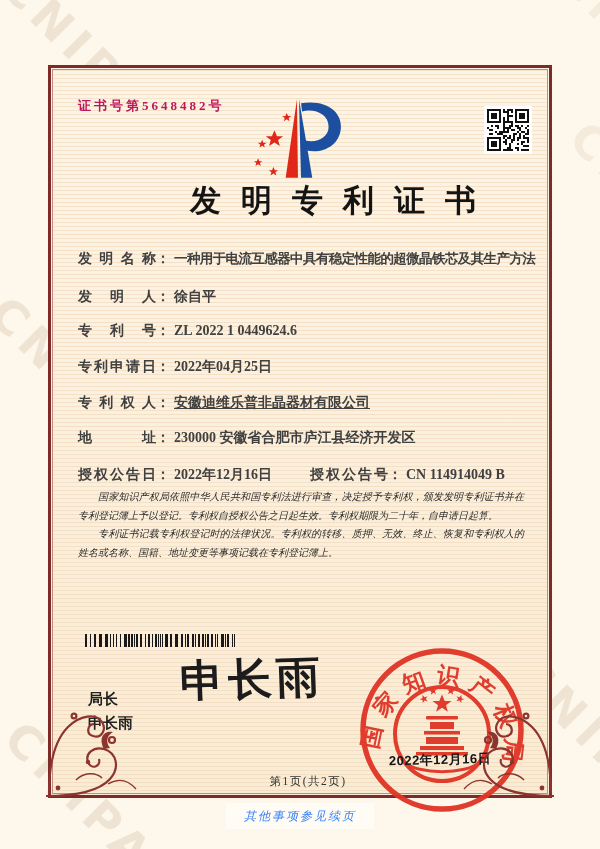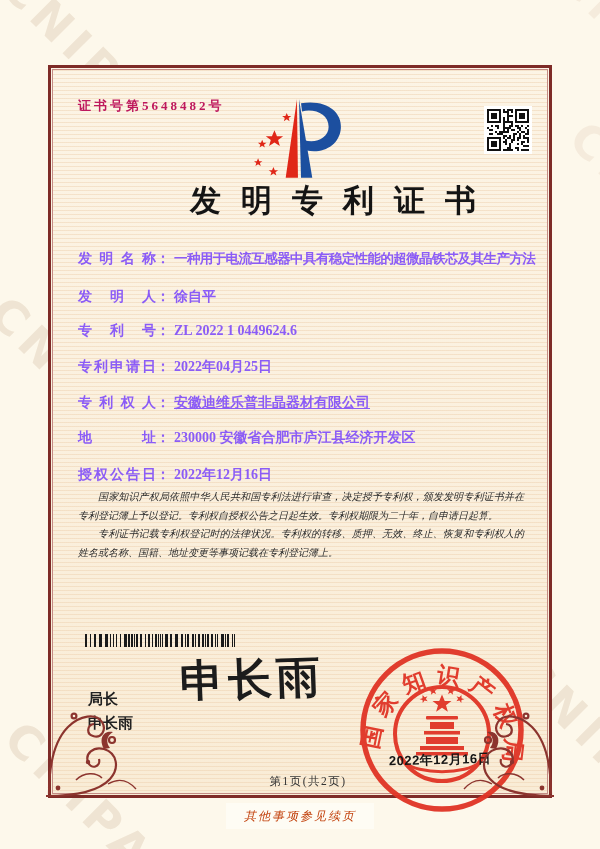--- a/index.html
+++ b/index.html
@@ -23,21 +23,21 @@
 
   .cert-no{left:78px;top:97px;font-size:13px;letter-spacing:3px;color:#be185d;font-weight:bold;}
 
   .logo{left:254px;top:97px;width:92px;height:84px;}
   .qr{left:484px;top:106px;width:48px;height:48px;background:#fff;padding:3px;box-sizing:border-box;}
 
   .title{left:48px;top:180px;width:504px;text-align:center;font-size:31px;font-weight:600;
          letter-spacing:20px;text-indent:20px;color:#141414;white-space:nowrap;padding-left:33px;}
 
   .field-row{position:absolute;left:78px;width:446px;font-size:14px;font-weight:bold;
-             color:#8b5cf6;white-space:nowrap;}
+             color:#404040;white-space:nowrap;}
   .lbl{display:inline-block;width:78px;text-align:justify;text-align-last:justify;vertical-align:top;}
   .sep{display:inline-block;margin-right:4px;}
   .val-long{font-size:13.5px;letter-spacing:-0.6px;}
   .field2{position:absolute;left:232px;top:0;}
 
   .paras{left:78px;top:488px;width:446px;font-size:10px;line-height:18.6px;
          font-style:italic;text-align:justify;color:#2c2c2c;}
   .paras p{margin:0;text-indent:2em;}
 
   .barcode{left:85px;top:634px;width:155px;height:13px;}
@@ -47,21 +47,21 @@
              transform:rotate(-2deg);letter-spacing:4px;white-space:nowrap;}
 
   .seal{left:356px;top:644px;width:172px;height:172px;opacity:.95;}
   .seal-date{left:362px;top:751px;width:156px;text-align:center;font-size:13px;font-weight:bold;
              font-family:"Liberation Sans",sans-serif;color:#151515;letter-spacing:0.5px;
              transform:rotate(-1.5deg);}
 
   .page-no{left:48px;top:774px;width:504px;text-align:center;font-size:11.5px;letter-spacing:1.5px;color:#333;margin-left:8px;}
 
   .footer-note{left:226px;top:803px;width:148px;height:26px;line-height:26px;background:#fefcf4;
-               text-align:center;font-size:12px;font-style:italic;letter-spacing:2px;color:#c2410c;}
+               text-align:center;font-size:12px;font-style:italic;letter-spacing:2px;color:#3b82f6;}
 
   .flourish{position:absolute;width:104px;height:110px;}
   .flourish.right{transform:scaleX(-1);}
 </style>
 </head>
 <body>
 
 <div class="page">
 
   <div class="wm" style="left:-18px;top:18px;">CNIPA</div>
@@ -330,20 +330,21 @@
     <span class="lbl">专利申请日</span><span class="sep">：</span><span>2022年04月25日</span>
   </div>
   <div class="field-row" style="top:394px;text-decoration:underline;">
     <span class="lbl">专利权人</span><span class="sep">：</span><span>安徽迪维乐普非晶器材有限公司</span>
   </div>
   <div class="field-row" style="top:429px;">
     <span class="lbl">地址</span><span class="sep">：</span><span>230000 安徽省合肥市庐江县经济开发区</span>
   </div>
   <div class="field-row" style="top:466px;">
     <span><span class="lbl">授权公告日</span><span class="sep">：</span><span>2022年12月16日</span></span>
+    <span class="field2"><span class="lbl">授权公告号</span><span class="sep">：</span><span>CN 114914049 B</span></span>
   </div>
 
   <div class="abs paras">
     <p>国家知识产权局依照中华人民共和国专利法进行审查，决定授予专利权，颁发发明专利证书并在专利登记簿上予以登记。专利权自授权公告之日起生效。专利权期限为二十年，自申请日起算。</p>
     <p>专利证书记载专利权登记时的法律状况。专利权的转移、质押、无效、终止、恢复和专利权人的姓名或名称、国籍、地址变更等事项记载在专利登记簿上。</p>
   </div>
 
   <svg class="abs barcode" id="barcode" viewBox="0 0 155 14" preserveAspectRatio="none" fill="#1a1a1a">
       <rect x="0" y="0" width="2" height="14"></rect>
       <rect x="5" y="0" width="1" height="14"></rect>

